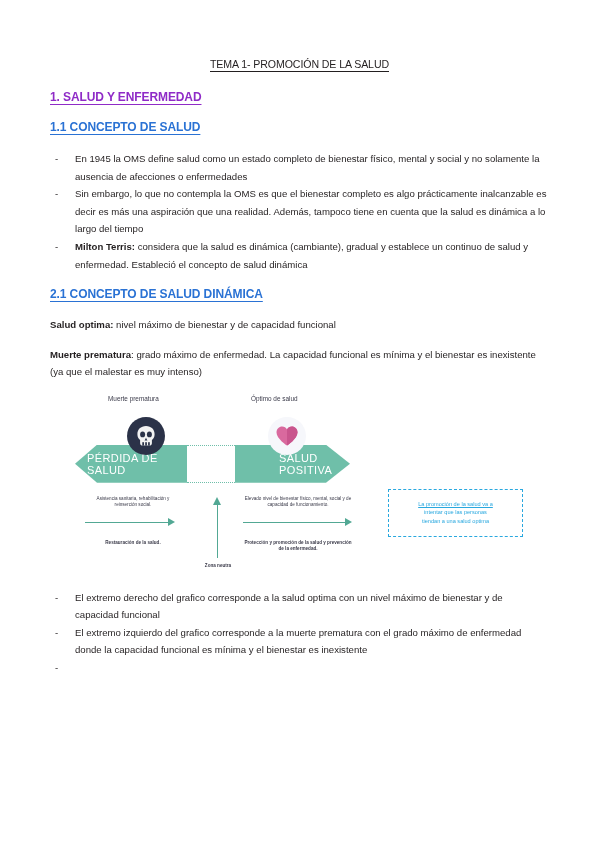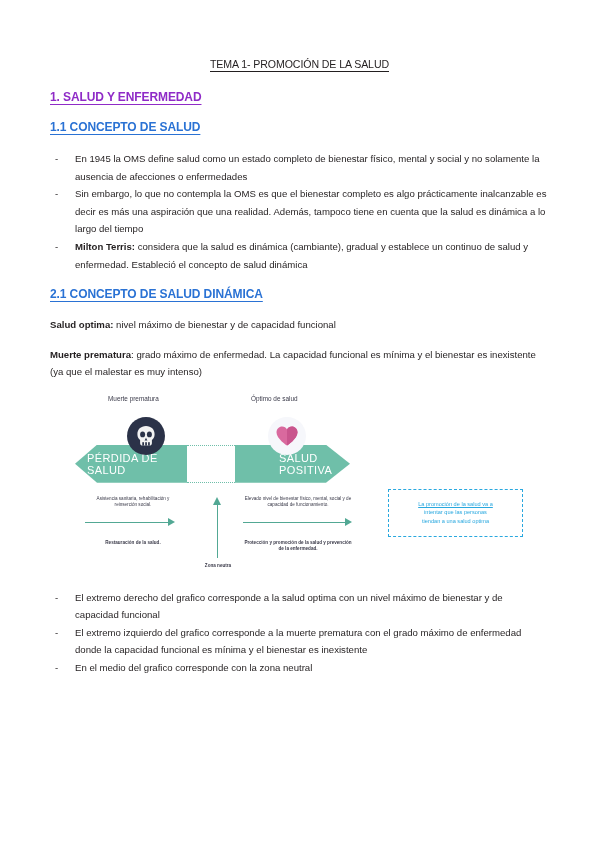--- a/index.html
+++ b/index.html
@@ -308,17 +308,16 @@
     <li>
       <span class="dash-mark">-</span>
       <span>El extremo derecho del grafico corresponde a la salud optima con un nivel máximo de bienestar y de capacidad funcional</span>
     </li>
     <li>
       <span class="dash-mark">-</span>
       <span>El extremo izquierdo del grafico corresponde a la muerte prematura con el grado máximo de enfermedad donde la capacidad funcional es mínima y el bienestar es inexistente</span>
     </li>
     <li>
       <span class="dash-mark">-</span>
-      <span>En el medio del grafico corresponde con la zona neutral</span>
     </li>
   </ul>
 
 </div>
 
 </body></html>

